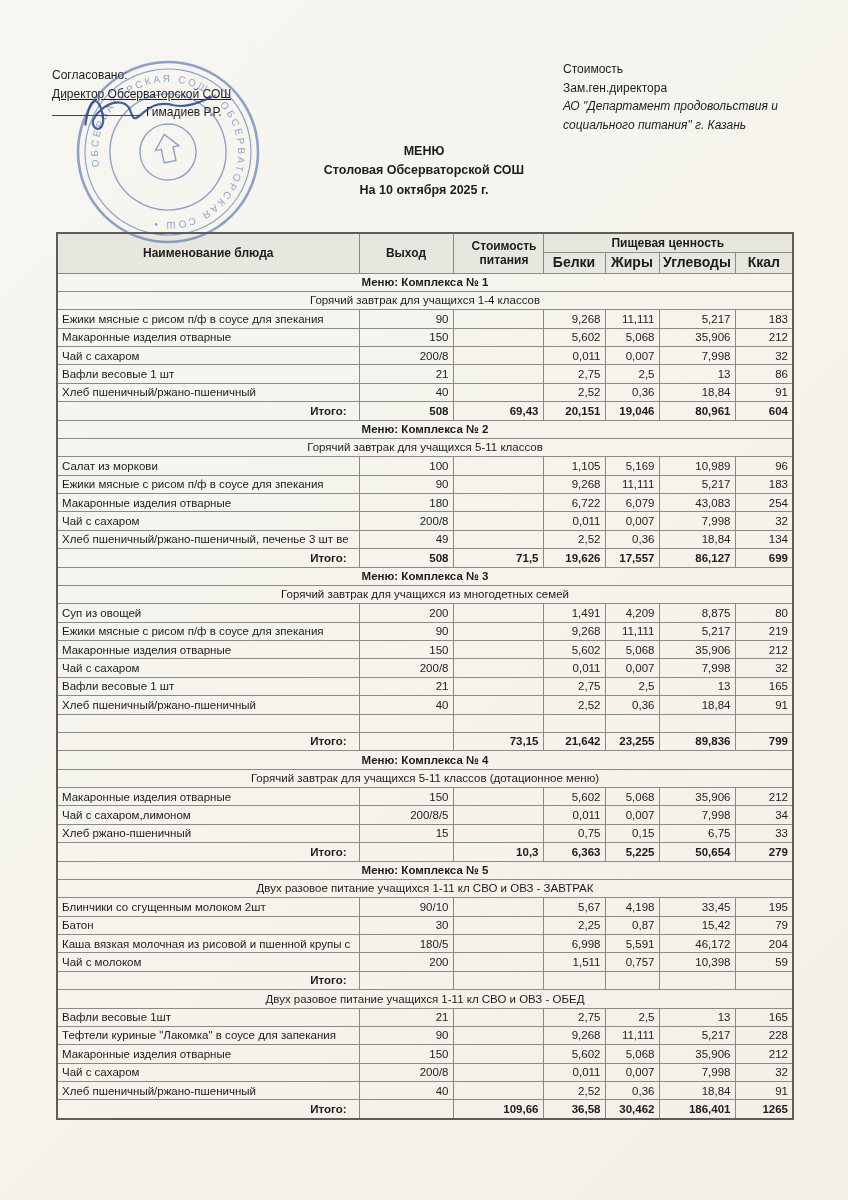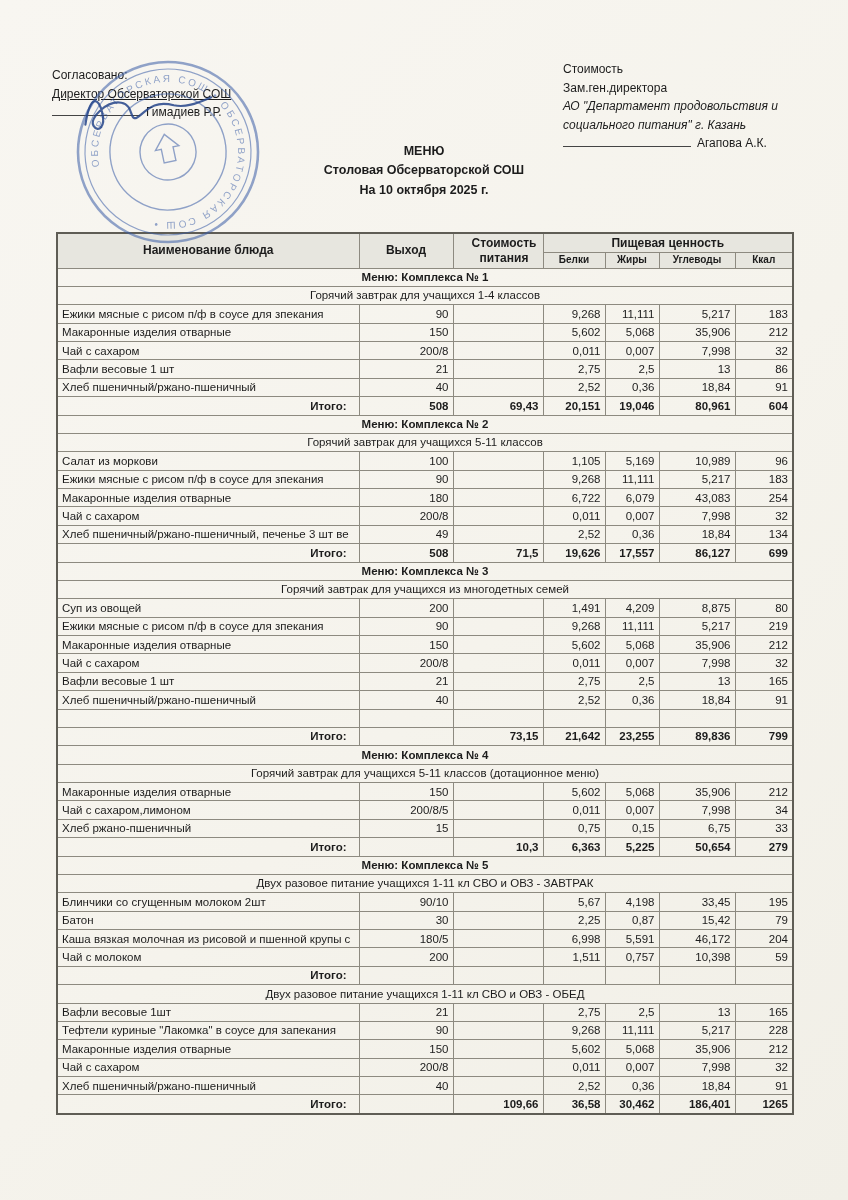--- a/index.html
+++ b/index.html
@@ -60,21 +60,21 @@
     border:1px solid #8d8a80;
     padding:1.5px 4px;
     overflow:hidden; white-space:nowrap;
     line-height:1.25;
   }
   .menu-table thead th {
     background:#e7e6df;
     font-weight:bold; text-align:center; vertical-align:middle;
     font-size:12px;
   }
-  .menu-table thead th.subhead { font-size:10px; padding:1px 1px; }
+  .menu-table thead th.subhead { font-size:14px; padding:1px 1px; }
   .menu-table thead th.cost-head { white-space:pre-line; line-height:1.2;padding-left:16px; }
 
   .cell-menu { text-align:center; font-weight:bold; padding:2px 4px; }
   .cell-subtitle { text-align:center; padding:3px 4px; }
 
   .col0 { text-align:left;  padding-left:5px;margin-left:8px; }
   .col1 { text-align:right; padding-right:30px; }
   .col2 { text-align:right; padding-right:28px; }
   .col3, .col4, .col5, .col6 { text-align:right; padding-right:7px; }
   .total-cell { font-weight:bold; }
@@ -92,23 +92,20 @@
     <div>
       <span class="sig-line left-line"></span><span>Гимадиев Р.Р.</span>
     </div>
   </div>
 
   <div class="approval-right">
     <div>Стоимость</div>
     <div>Зам.ген.директора</div>
     <div class="org">АО "Департамент продовольствия и</div>
     <div class="org">социального питания" г. Казань</div>
-    <div>
-      <span class="sig-line right-line"></span><span>Агапова А.К.</span>
-    </div>
   </div>
 
   <svg class="stamp" viewBox="0 0 200 200" aria-hidden="true">
     <circle cx="100" cy="100" r="90" fill="none" stroke="#3b5ea7" stroke-width="2.6"></circle>
     <circle cx="100" cy="100" r="83" fill="none" stroke="#3b5ea7" stroke-width="1.2"></circle>
     <circle cx="100" cy="100" r="58" fill="none" stroke="#3b5ea7" stroke-width="1.4"></circle>
     <circle cx="100" cy="100" r="28" fill="none" stroke="#3b5ea7" stroke-width="1.4"></circle>
     <path id="stamp-ring-path" d="M100,100 m-70,0 a70,70 0 1,1 140,0 a70,70 0 1,1 -140,0" fill="none"></path>
     <text font-size="10" letter-spacing="2.5" fill="#3b5ea7" font-family="Liberation Sans, sans-serif">
       <textPath href="#stamp-ring-path">ОБСЕРВАТОРСКАЯ СОШ • ОБСЕРВАТОРСКАЯ СОШ •</textPath>

